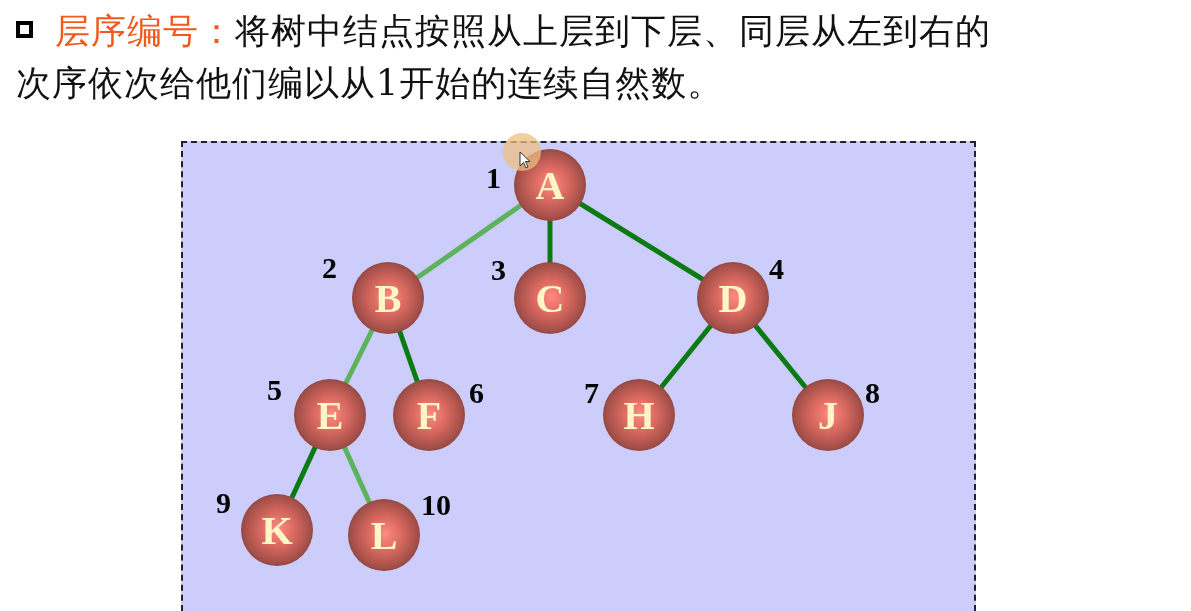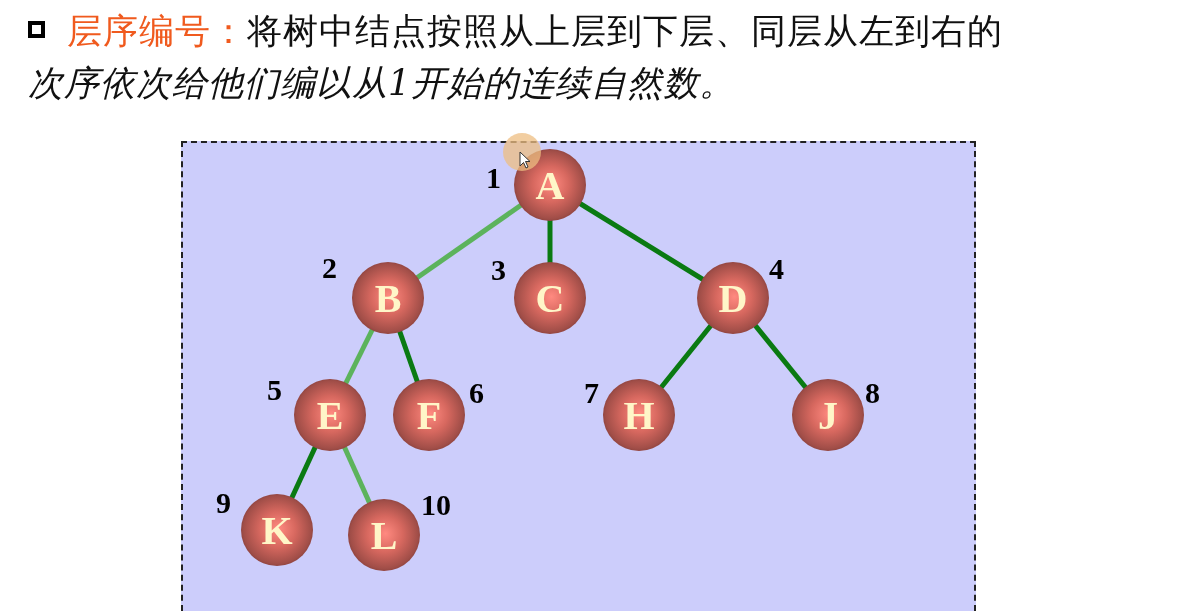--- a/index.html
+++ b/index.html
@@ -2,26 +2,26 @@
 <html><head>
 <meta charset="utf-8">
 <style>
   html, body { margin: 0; padding: 0; }
   body {
     width: 1191px; height: 611px; overflow: hidden;
     background: #ffffff; position: relative;
     font-family: "DejaVu Serif", "Liberation Serif", serif;
   }
   .line1, .line2 {
-    position: absolute; left: 28px; white-space: nowrap;
+    position: absolute; left: 16px; white-space: nowrap;
     font-size: 35px; color: #111; letter-spacing: 1px;
     font-family: "DejaVu Serif", serif;
   }
   .line1 { top: 8px; }
-  .line2 { top: 60px; font-style: italic; }
+  .line2 { top: 60px; }
   .bullet {
     display: inline-block; width: 17px; height: 17px;
     border: 4px solid #000; box-sizing: border-box;
     vertical-align: middle; margin-right: 22px; position: relative; top: -4px;
   }
   .term { color: #f05a1e; }
   .diagram-box {
     position: absolute; left: 181px; top: 141px; width: 795px; height: 480px;
     background: #cccdfb;
     border-top: 2px dashed #222; border-left: 2px dashed #222; border-right: 2px dashed #222;

